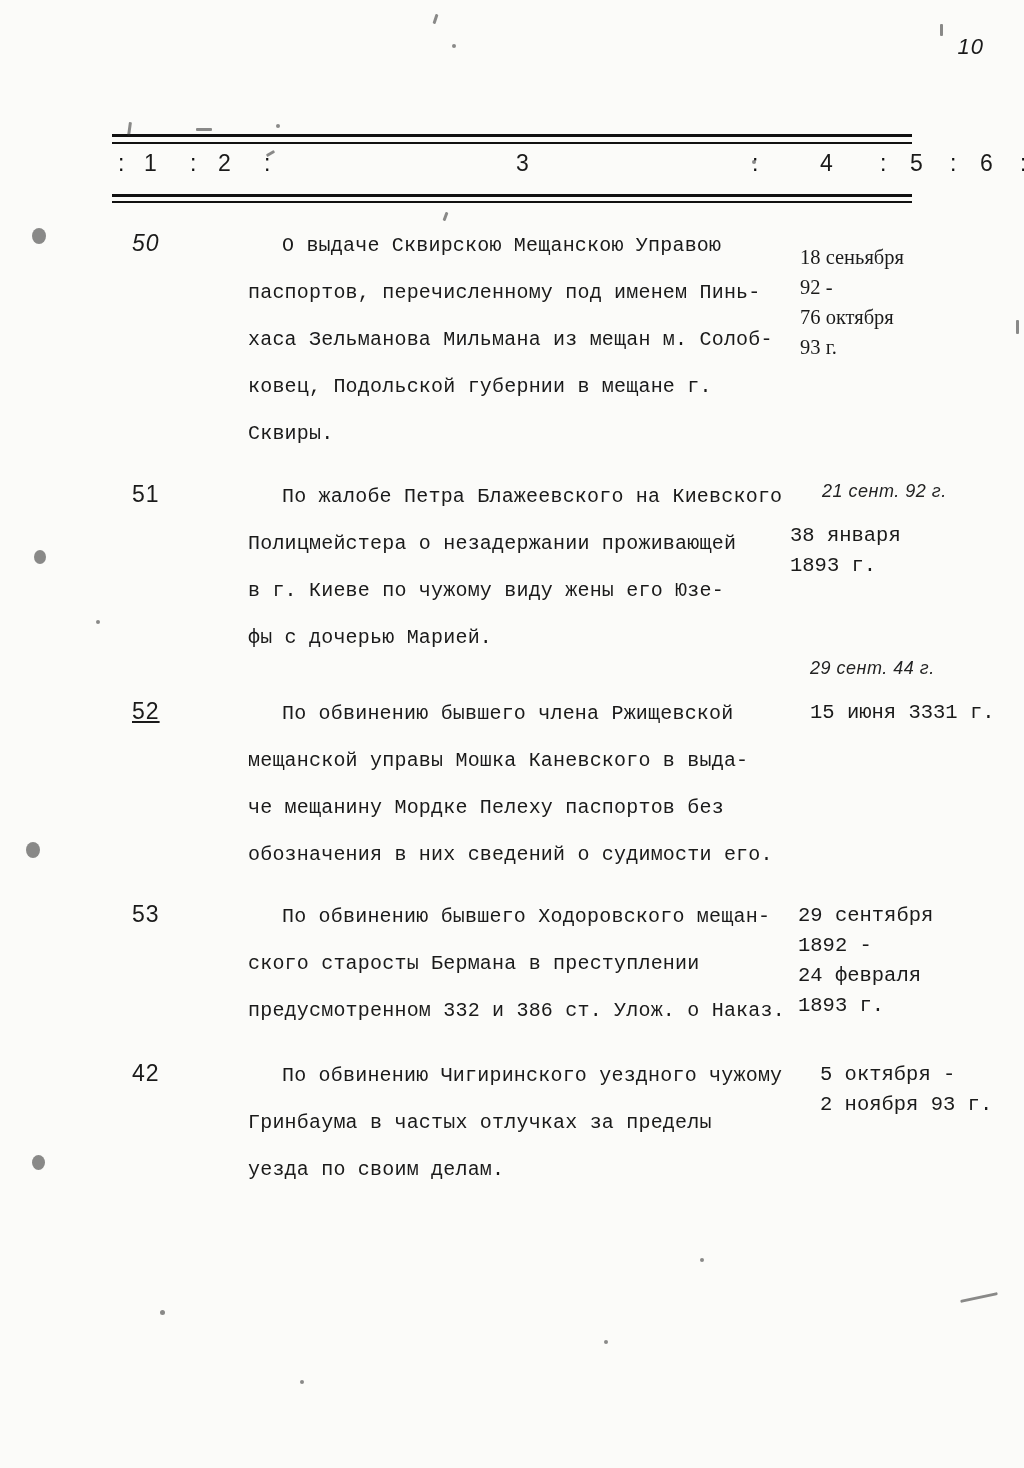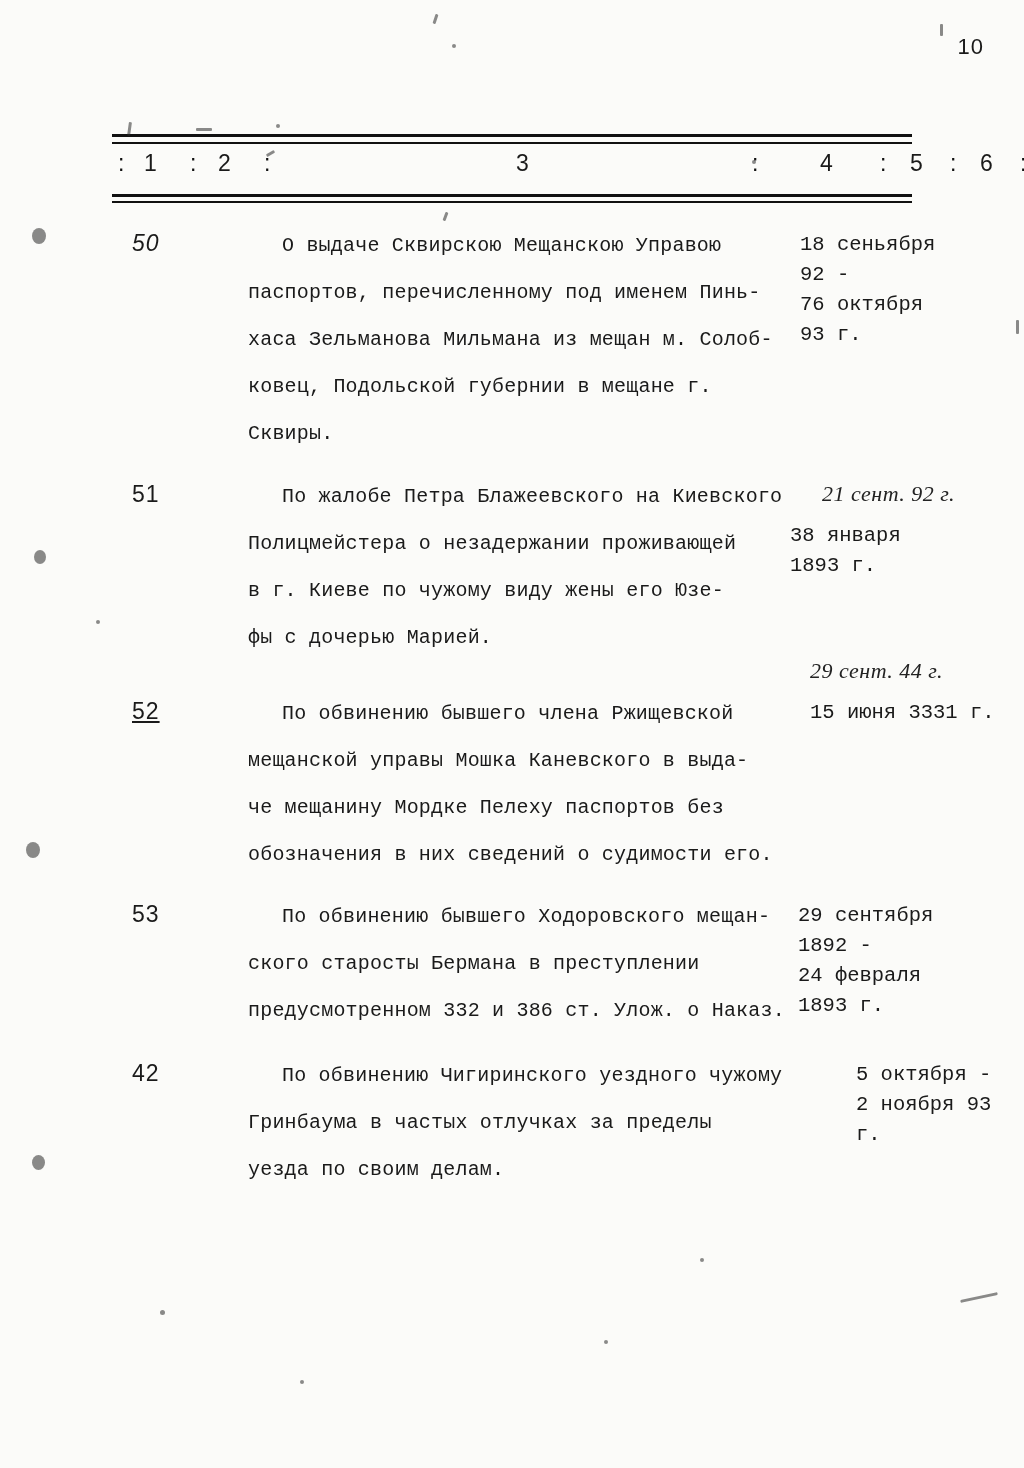--- a/index.html
+++ b/index.html
@@ -29,20 +29,21 @@
   }
   
   .page-number {
     position: absolute;
     top: 34px;
     right: 40px;
     font-size: 22px;
     font-family: "Liberation Sans", sans-serif;
     letter-spacing: 1px;
     color: #1a1a1a;
+    font-style: italic;
   }
   
   .rule {
     position: absolute;
     left: 112px;
     width: 800px;
     background: #111;
   }
   .rule.r1 { top: 134px; height: 3px; }
   .rule.r2 { top: 142px; height: 2px; }
@@ -96,23 +97,23 @@
   }
   .dates {
     position: absolute;
     font-size: 20.5px;
     line-height: 30px;
     font-family: "Liberation Mono", monospace;
     white-space: pre-line;
   }
   .hand {
     position: absolute;
-    font-family: Liberation Serif, serif;
+    font-family: Liberation Sans, sans-serif;
     font-style: italic;
-    font-size: 22px;
+    font-size: 18px;
     color: #232323;
     letter-spacing: .5px;
     white-space: nowrap;
   }
 </style>
 </head>
 <body>
 
 <div class="page">
 
@@ -140,21 +141,21 @@
   <div class="rule r3"></div>
   <div class="rule r4"></div>
 
   <div class="entry" style="top:222px;">
     <div class="seq" style="top:8px;font-style:italic;">50</div>
     <div class="body-text indent-first" style="top:0px;">О выдаче Сквирскою Мещанскою Управою
 паспортов, перечисленному под именем Пинь-
 хаса Зельманова Мильмана из мещан м. Солоб-
 ковец, Подольской губернии в мещане г.
 Сквиры.</div>
-    <div class="dates" style="top:8px; left:800px;">18 сеньября
+    <div class="dates" style="top:20px; left:800px;font-family:Liberation Serif, serif;">18 сеньября
 92 -
 76 октября
 93 г.</div>
   </div>
 
   <div class="entry" style="top:473px;">
     <div class="seq" style="top:8px;text-align:right;">51</div>
     <div class="body-text indent-first" style="top:0px;">По жалобе Петра Блажеевского на Киевского
 Полицмейстера о незадержании проживающей
 в г. Киеве по чужому виду жены его Юзе-
@@ -183,21 +184,21 @@
 1892 -
 24 февраля
 1893 г.</div>
   </div>
 
   <div class="entry" style="top:1052px;">
     <div class="seq" style="top:8px;">42</div>
     <div class="body-text indent-first" style="top:0px; width:580px;">По обвинению Чигиринского уездного чужому
 Гринбаума в частых отлучках за пределы
 уезда по своим делам.</div>
-    <div class="dates" style="top:8px; left:856px;">5 октября -
+    <div class="dates" style="top:8px; left:820px;">5 октября -
 2 ноября 93 г.</div>
   </div>
 
   <div class="speck" style="left:32px; top:228px; width:14px; height:16px;"></div>
   <div class="speck" style="left:34px; top:550px; width:12px; height:14px;"></div>
   <div class="speck" style="left:26px; top:842px; width:14px; height:16px;"></div>
   <div class="speck" style="left:32px; top:1155px; width:13px; height:15px;"></div>
 
   <div class="speck" style="left:434px; top:14px; width:3px; height:10px; border-radius:1px; transform:rotate(18deg);"></div>
   <div class="speck" style="left:452px; top:44px; width:4px; height:4px;"></div>

